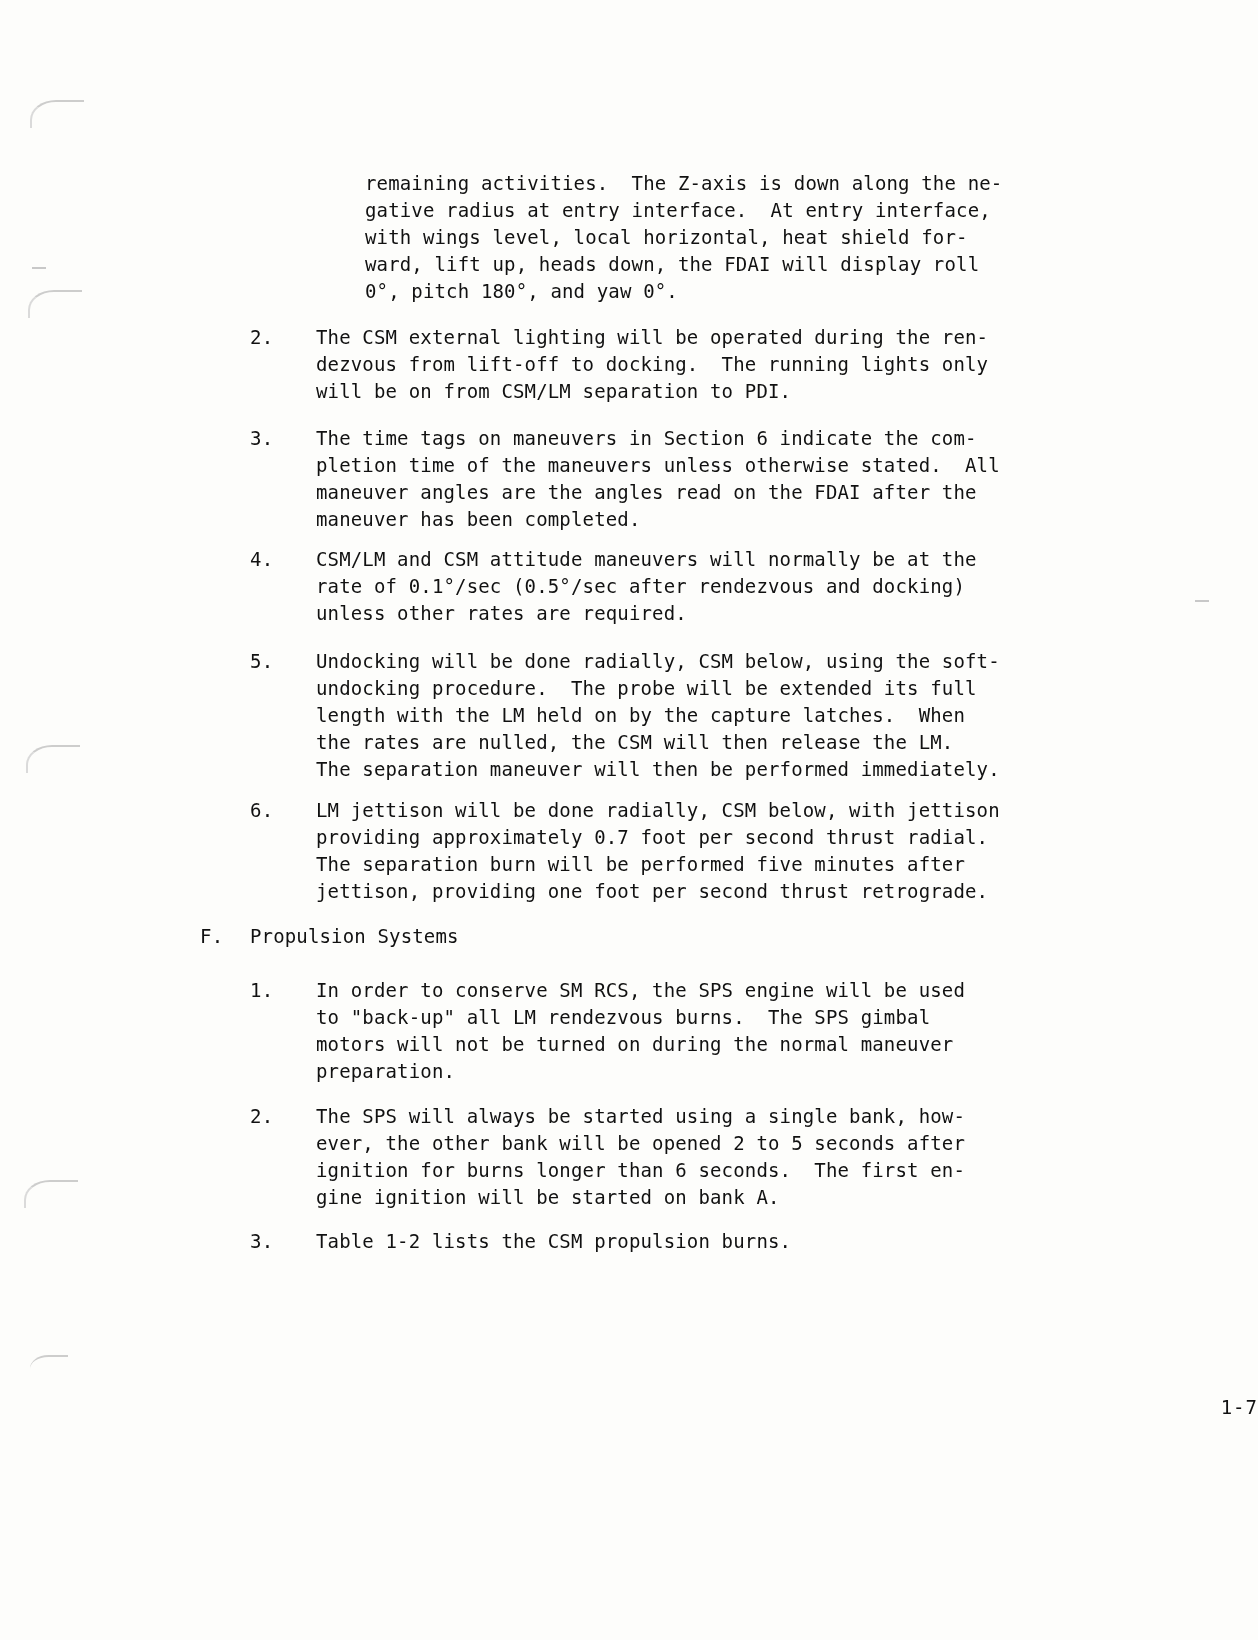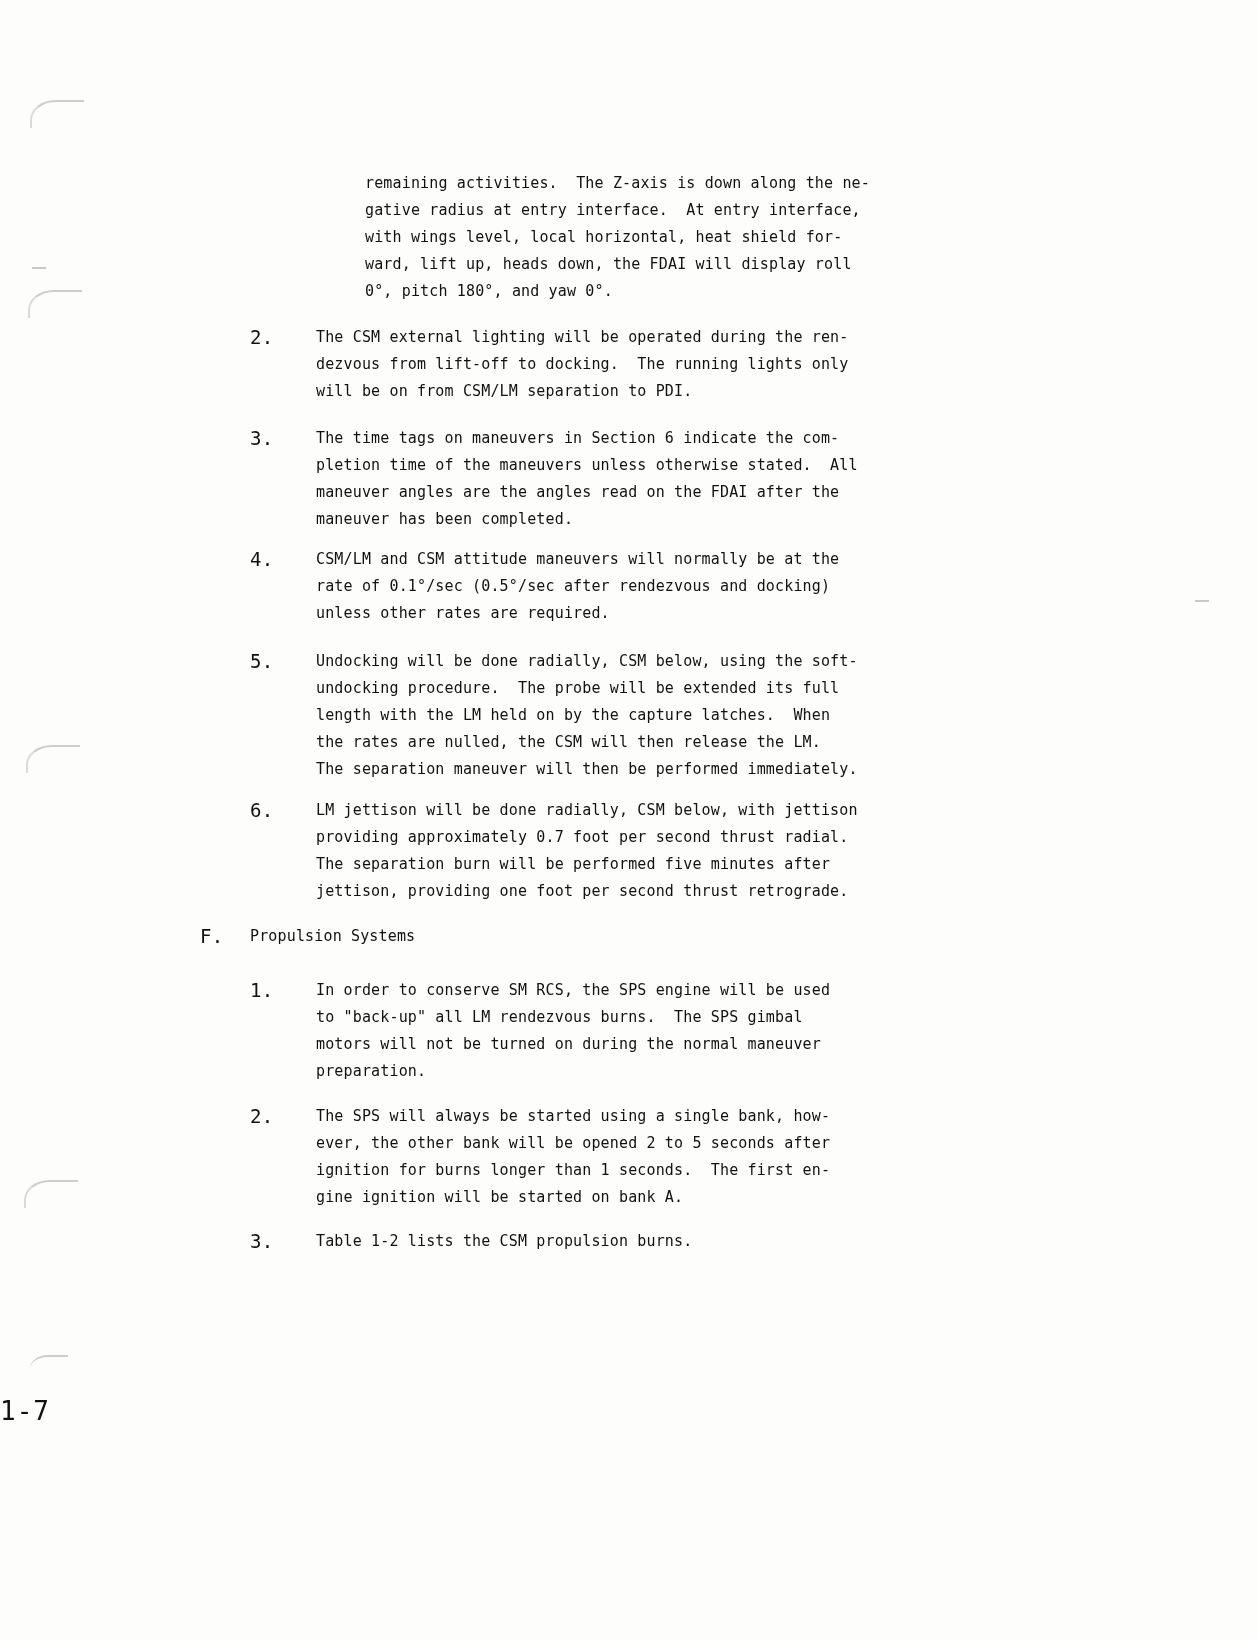--- a/index.html
+++ b/index.html
@@ -60,21 +60,21 @@
   .marker {
     flex: 0 0 auto;
     text-align: left;
     font-size: 19px;
     line-height: 27px;
     letter-spacing: 0.4px;
   }
 
   .text {
     flex: 1 1 auto;
-    font-size: 15px;
+    font-size: 19px;
     line-height: 27px;
     letter-spacing: 0.15px;
     white-space: pre-wrap;
   }
 
   
   .cont {
     position: absolute;
     left: 365px;
     top: 170px;
@@ -103,22 +103,22 @@
     left: 250px;
     width: 815px;
   }
   .sub-item .marker { width: 66px; }
 
   .pagenum {
     position: absolute;
     left: 0;
     right: 0;
     top: 1396px;
-    text-align: left;
-    font-size: 26px;
+    text-align: right;
+    font-size: 19px;
     letter-spacing: 1px;
   }
 </style>
 </head>
 <body>
 
 <div class="page">
 
   <div class="scan-mark m1"></div>
   <div class="scan-mark m2"></div>
@@ -187,21 +187,21 @@
       <div class="text">In order to conserve SM RCS, the SPS engine will be used
 to "back-up" all LM rendezvous burns.  The SPS gimbal
 motors will not be turned on during the normal maneuver
 preparation.</div>
     </div>
 
     <div class="block sub-item" style="top: 1103px;">
       <div class="marker">2.</div>
       <div class="text">The SPS will always be started using a single bank, how-
 ever, the other bank will be opened 2 to 5 seconds after
-ignition for burns longer than 1 seconds.  The first en-
+ignition for burns longer than 6 seconds.  The first en-
 gine ignition will be started on bank A.</div>
     </div>
 
     <div class="block sub-item" style="top: 1228px;">
       <div class="marker">3.</div>
       <div class="text">Table 1-2 lists the CSM propulsion burns.</div>
     </div>
 
     <div class="pagenum">1-7</div>
 

